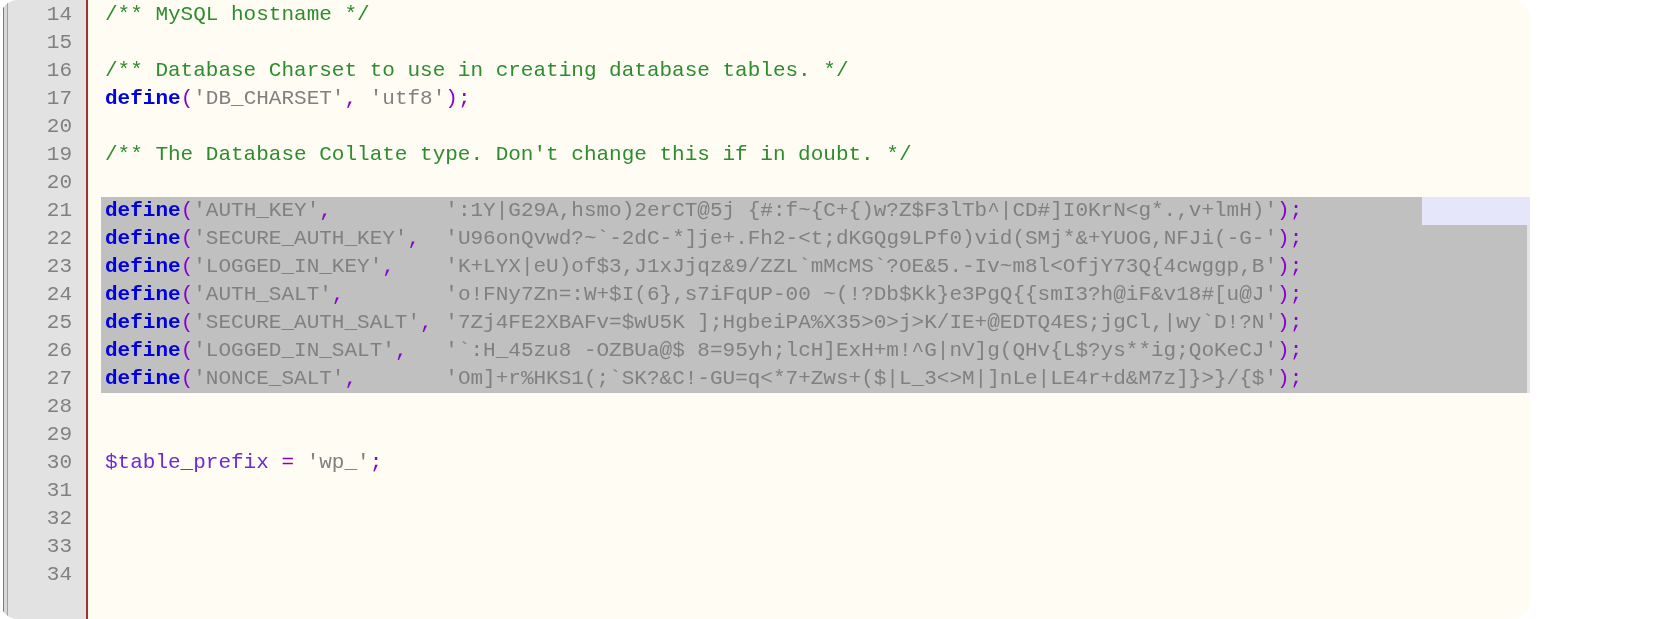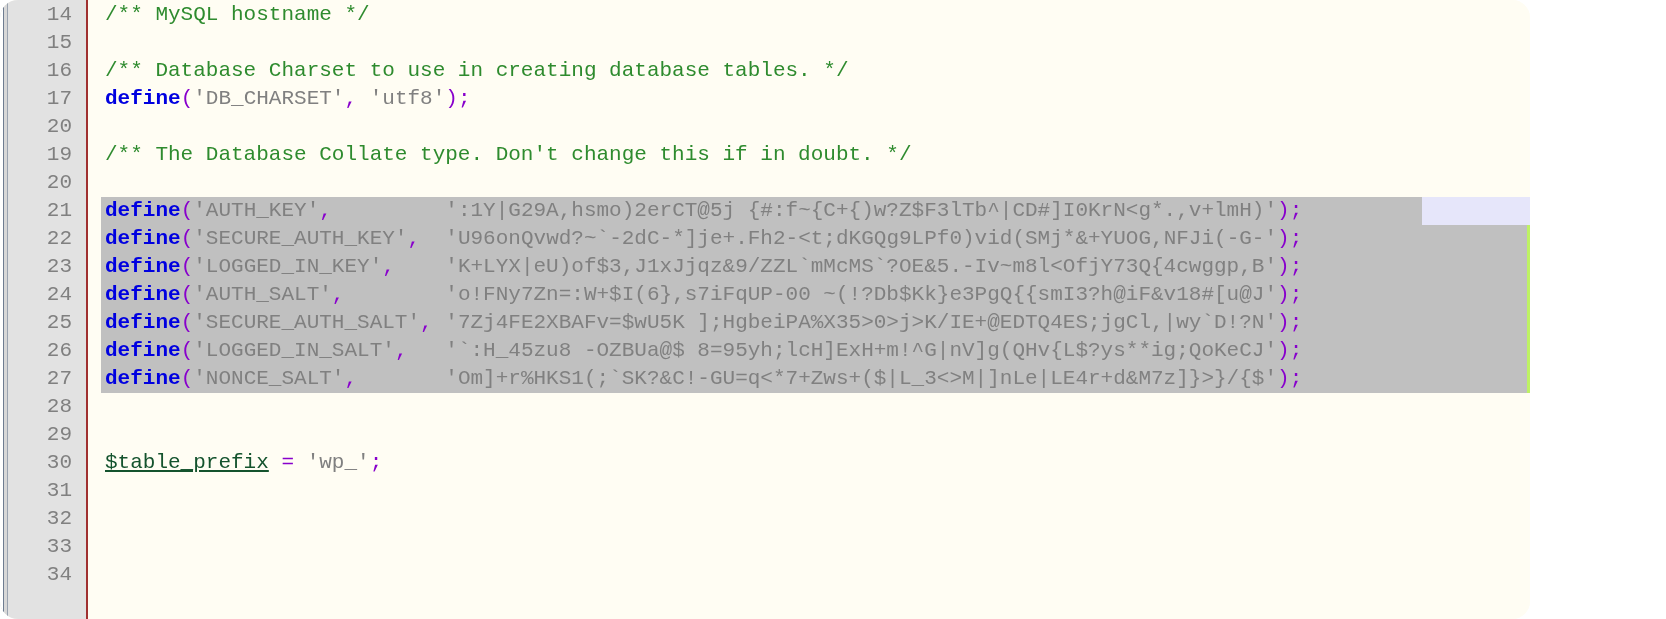--- a/index.html
+++ b/index.html
@@ -79,21 +79,21 @@
     position: relative;
     height: 28px;
     line-height: 28px;
     font-size: 21px;
     white-space: pre;
     color: #555555;
     padding-left: 4px;
     margin-left: 11px;
   }
   .code-line.sel {
-    background: #bef264;
+    background: #e5e5e5;
   }
   .code-line.sel .sel-bg {
     position: absolute;
     left: 0;
     top: 0;
     bottom: 0;
     width: 1426px;
     background: #c0c0c0;
     z-index: 0;
   }
@@ -101,21 +101,21 @@
     position: relative;
     z-index: 1;
   }
 
   
   .t-comment  { color: #2e8b2e; }
   .t-keyword  { color: #0000e0; font-weight: bold; }
   .t-punct    { color: #8800cc; }
   .t-string   { color: #808080; }
   .t-plain    { color: #555555; }
-  .t-var      { color: #14532d; text-decoration: underline; }
+  .t-var      { color: #6d28d9; }
 
   
   .edge-chip {
     position: absolute;
     right: 0;
     width: 108px;
     height: 28px;
     background: #e6e6fa;
     z-index: 2;
   }

